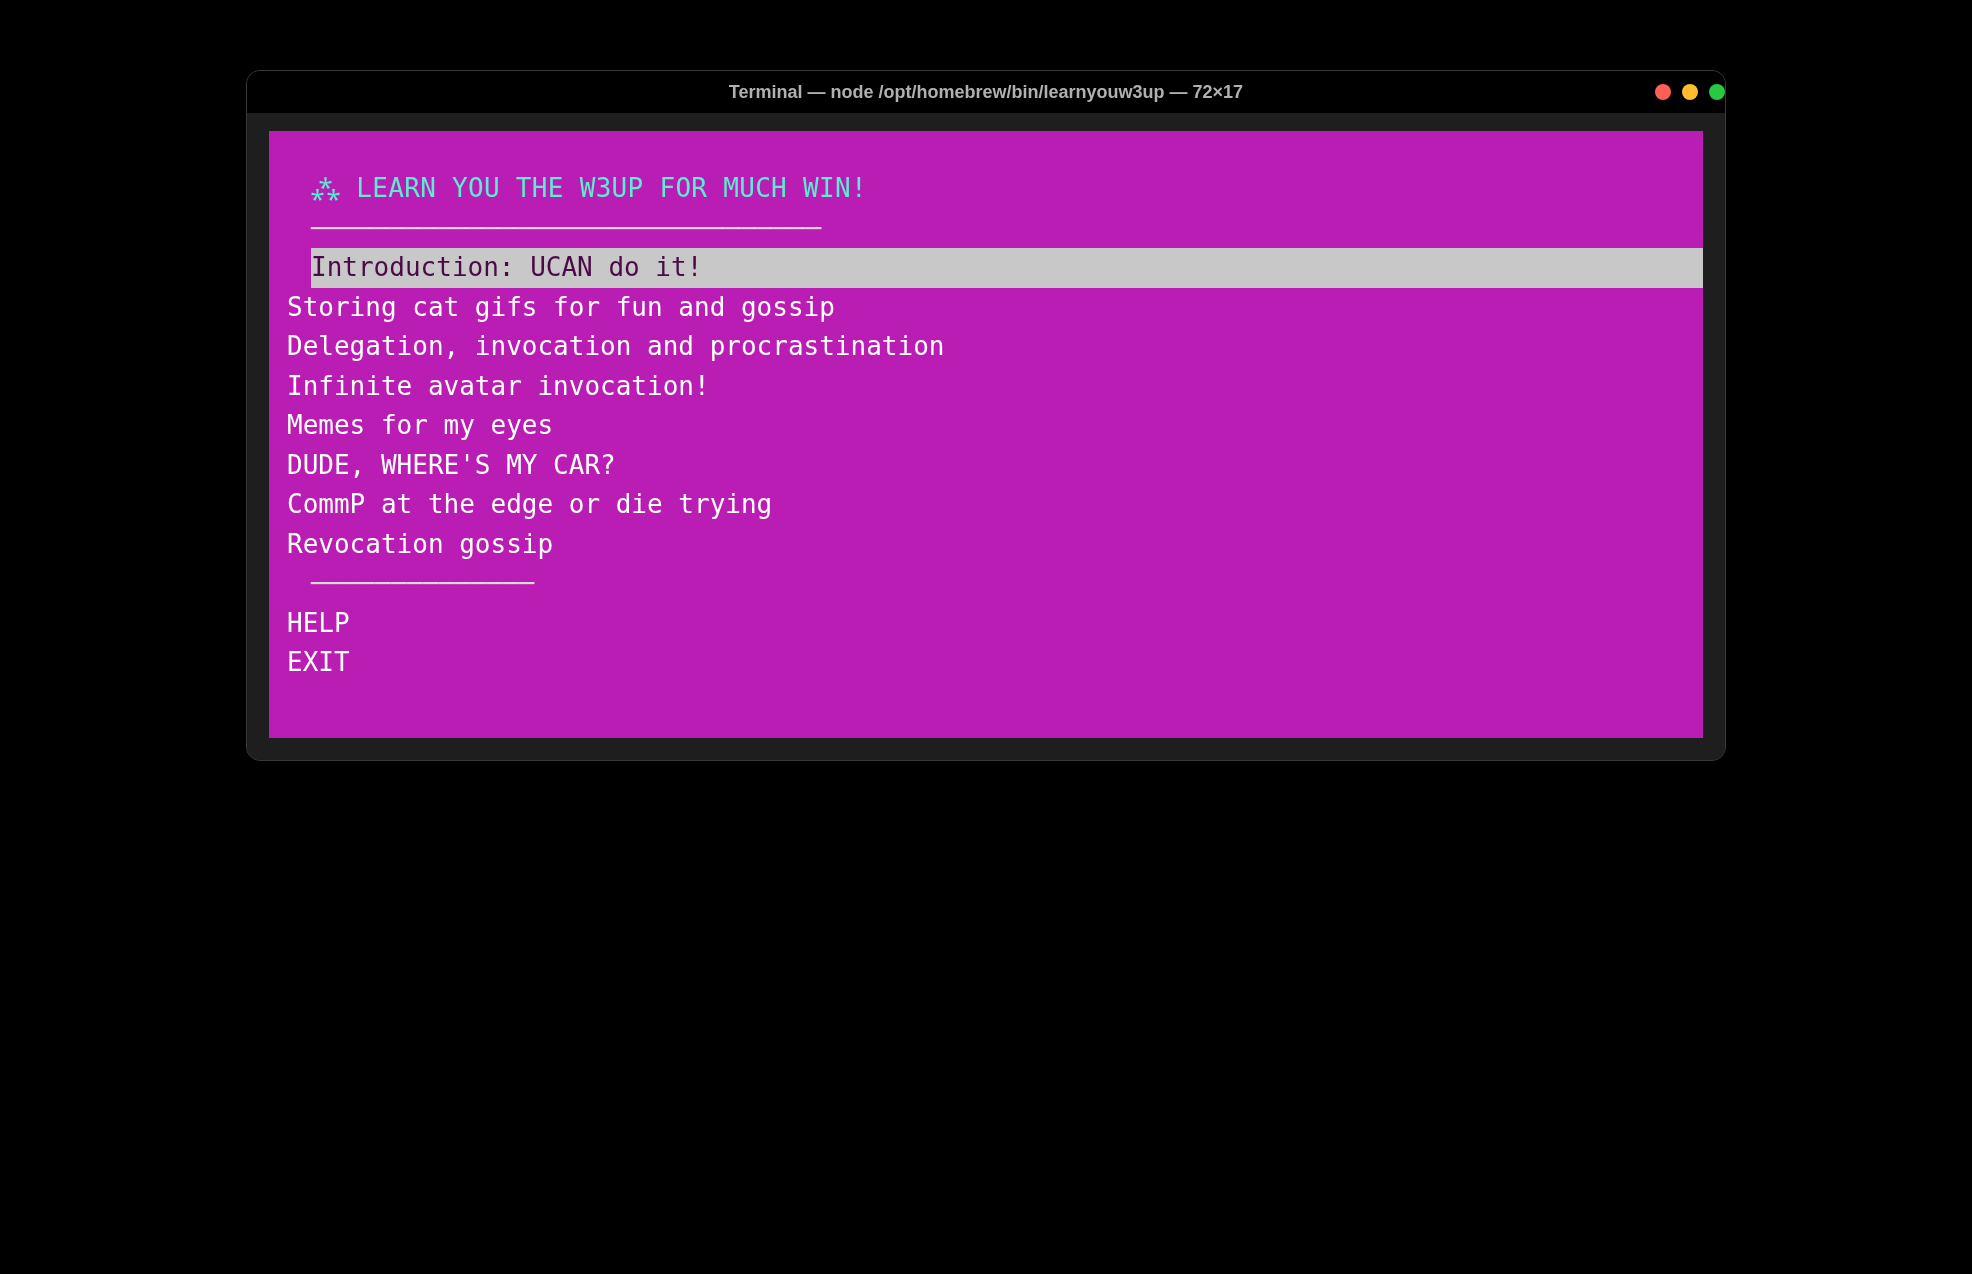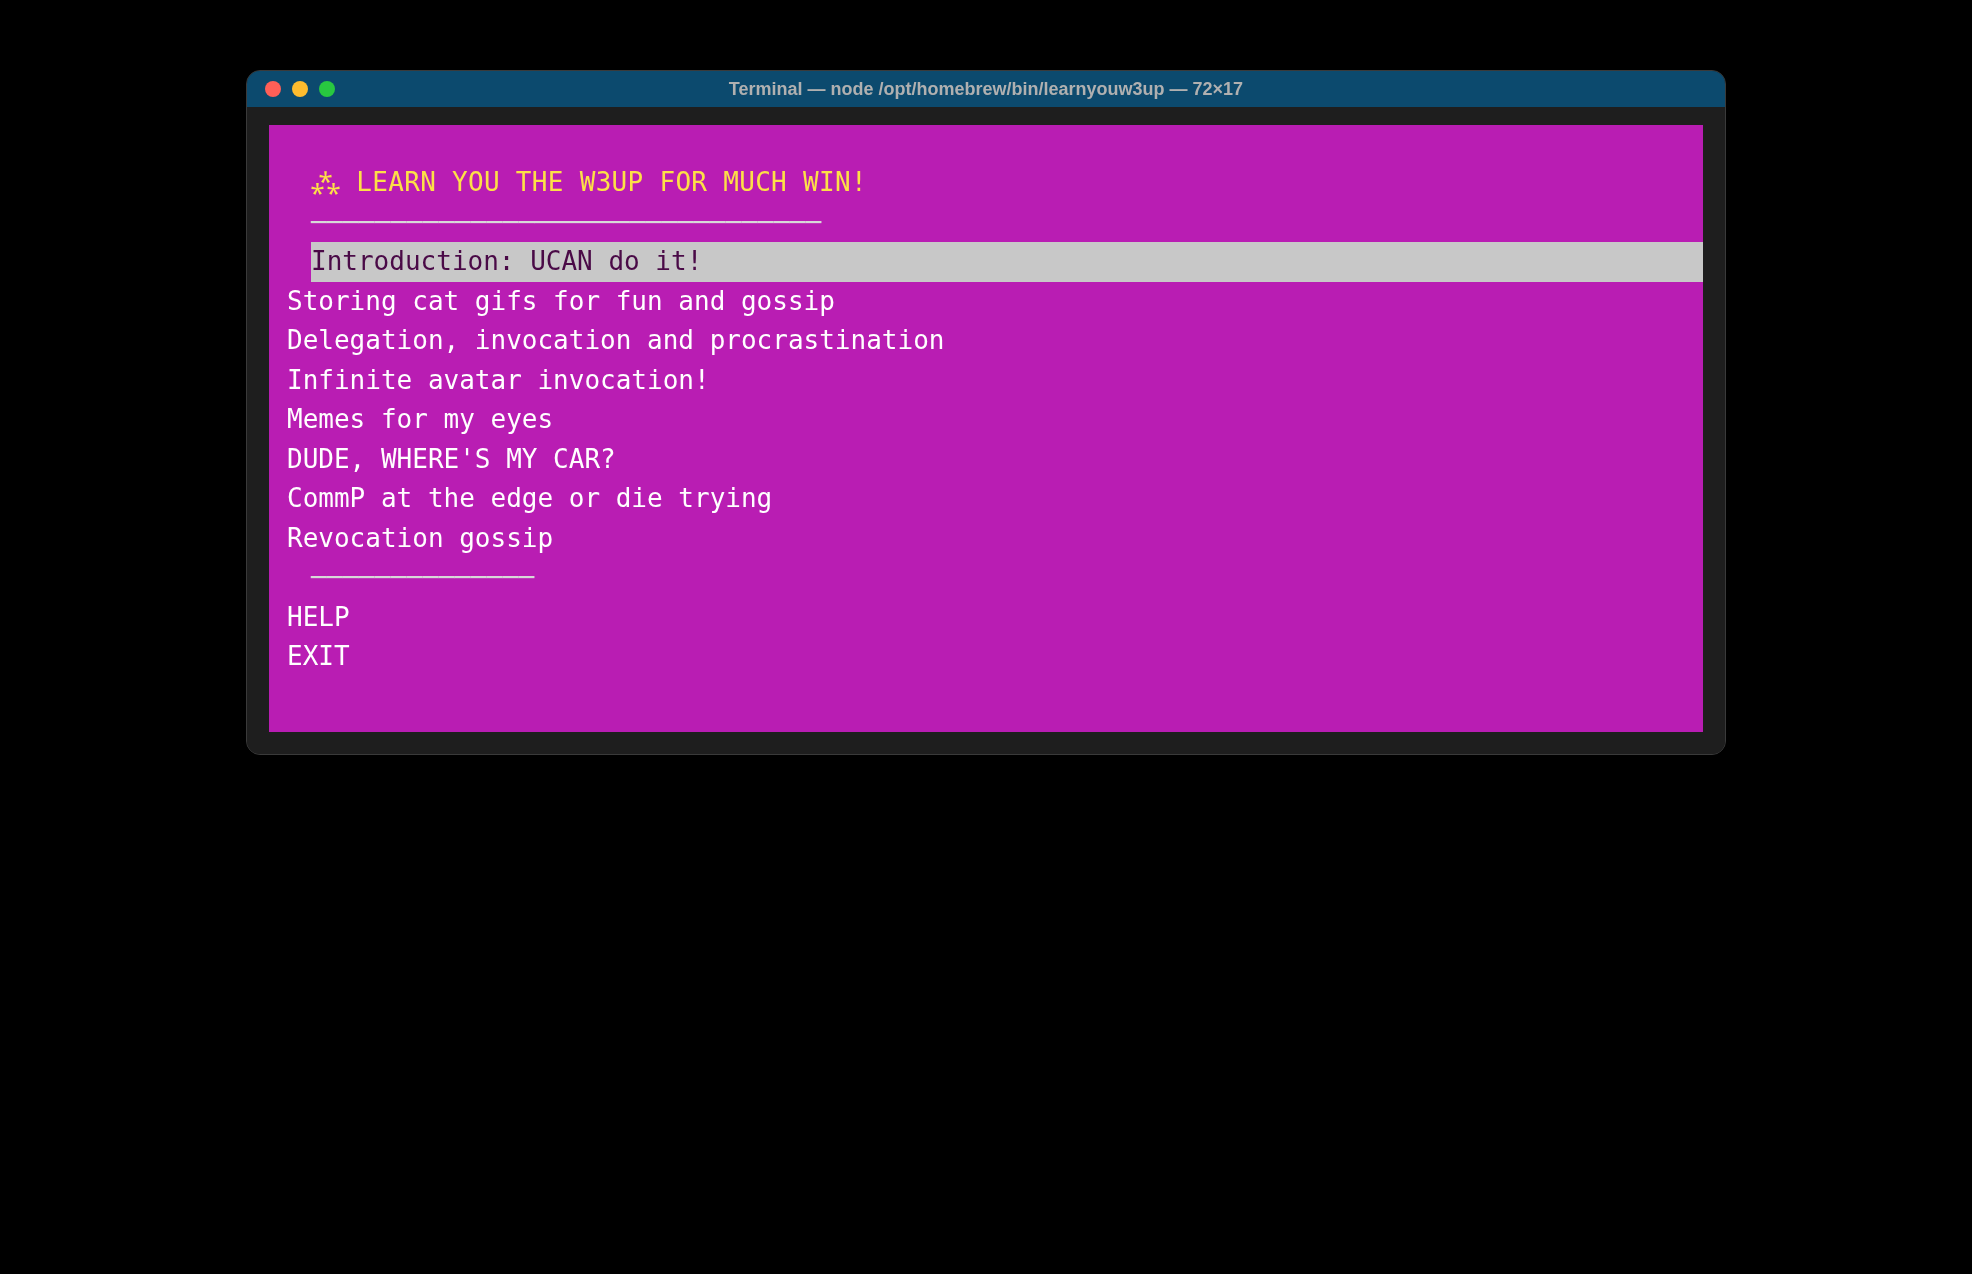--- a/index.html
+++ b/index.html
@@ -19,25 +19,26 @@
     }
     .terminal-window {
       width: 1480px;
       background: #1e1e1e;
       border-radius: 14px;
       overflow: hidden;
       box-shadow: 0 20px 60px rgba(0,0,0,0.5);
       border: 1px solid #3a3a3a;
     }
     .titlebar {
-      height: 36px;
-      background: #0c4a6e;
+      height: 42px;
+      background: #000000;
       display: flex;
       align-items: center;
       position: relative;
+      justify-content: flex-end;
     }
     .traffic-lights {
       display: flex;
       gap: 11px;
       padding-left: 18px;
     }
     .traffic-light {
       width: 16px;
       height: 16px;
       border-radius: 50%;
@@ -67,21 +68,21 @@
     }
     .mono-line {
       font-size: 26px;
       line-height: 1.52;
       letter-spacing: 0.3px;
       white-space: pre;
       padding-left: 42px;
       padding-right: 22px;
     }
     .heading-line {
-      color: #fde047;
+      color: #5eead4;
       font-weight: 500;
     }
     .menu-row {
       font-size: 26px;
       line-height: 1.52;
       padding-left: 18px;
       padding-right: 22px;
       white-space: pre;
       color: #ffffff;
       cursor: default;

